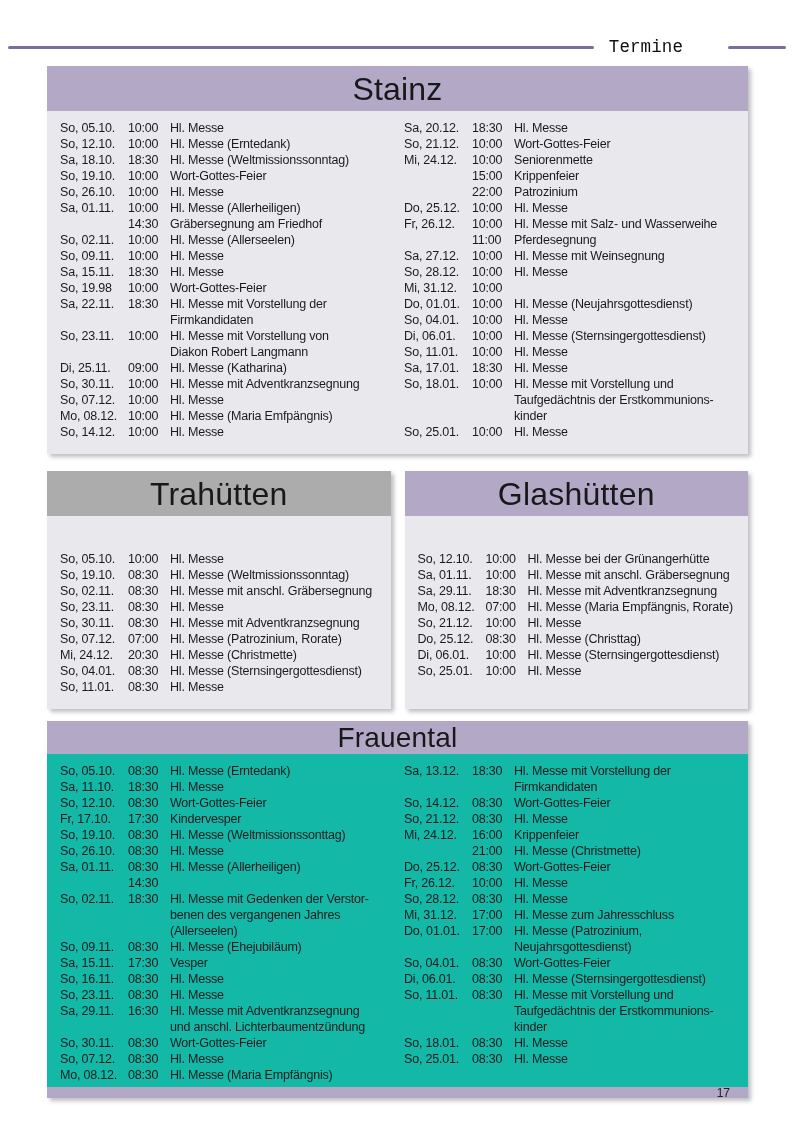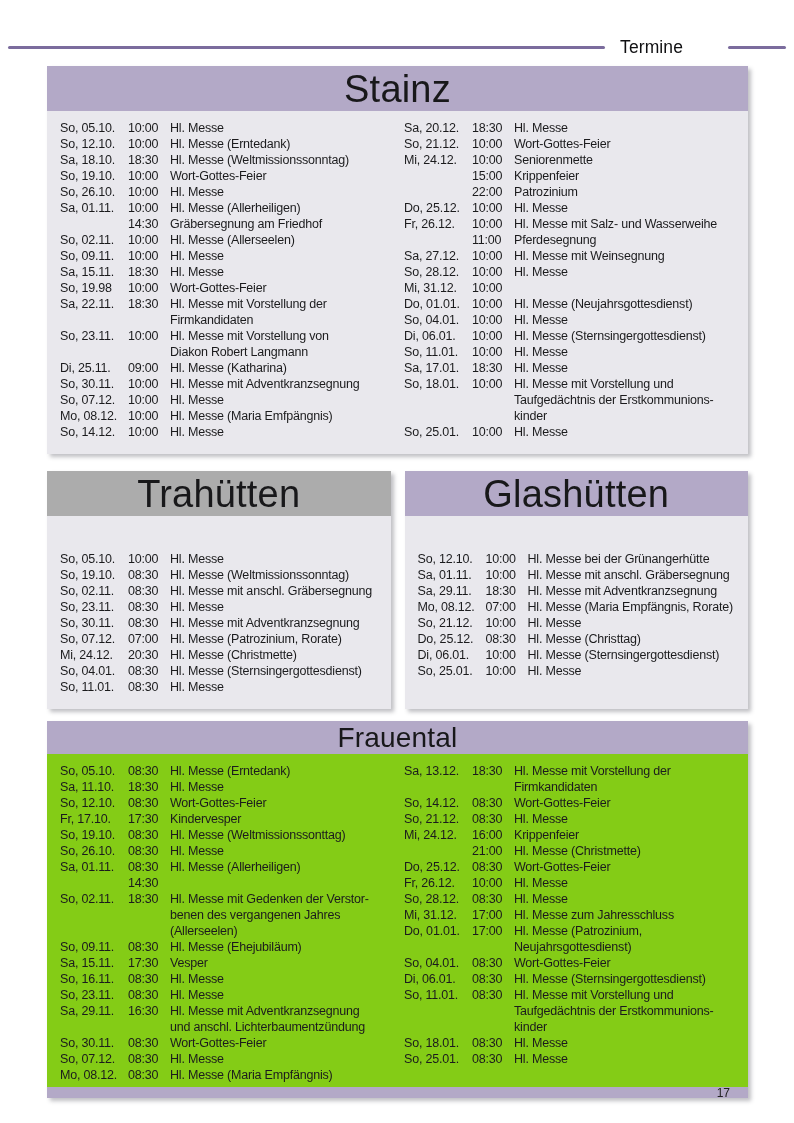--- a/index.html
+++ b/index.html
@@ -16,46 +16,46 @@
     --rule:#7b6c9d;
   }
 
   
   .page-header {
     position:absolute; top:37px; left:8px; width:778px;
     display:flex; align-items:center;
   }
   .rule { height:3px; background:var(--rule); border-radius:2px; }
   .rule-left { flex:1 1 auto; margin-right:15px; }
-  .page-header-title { font-size:17.5px; color:#101012; letter-spacing:0.1px; }
+  .page-header-title { font-size:17.5px; color:#101012; letter-spacing:0.1px;font-family:Liberation Mono, monospace; }
   .rule-right { width:58px; flex:0 0 auto; margin-left:45px; }
 
   
   .sections {
     position:absolute; top:66px; left:47px; width:701px;
     display:flex; flex-wrap:wrap; gap:17px 14px;
     align-items:stretch;
   }
   .section {
     background:var(--body-gray);
     box-shadow:3px 3px 4px rgba(45,45,60,0.30);
     display:flex; flex-direction:column;
   }
   .section.full { width:100%; }
   .section.half { flex:1 1 0; min-height:223px;gap:26px; }
-  .section.body-white { background:#84cc16; }
+  .section.body-white { background:#14b8a6; }
 
   .section-header {
     height:45px; flex:0 0 auto;
     display:flex; align-items:center; justify-content:center;
   }
   .hdr-purple { background:var(--purple); }
   .hdr-gray   { background:var(--gray); }
   .section-title {
-    margin:0; font-size:38px; font-weight:normal;
+    margin:0; font-size:32px; font-weight:normal;
     color:#18181a; letter-spacing:0.2px; line-height:1;
   }
   .sec-frauental { margin-top:-5px; }
   .sec-frauental .section-header { height:33px; }
   .sec-frauental .section-title { font-size:28px; }
 
   .section-body { padding:9px 0 14px 13px; flex:1 1 auto; }
   .section-body.two-col { display:flex; }
   .sec-frauental .section-body { padding-bottom:4px; }
   .col { flex:1 1 0; min-width:0; }

